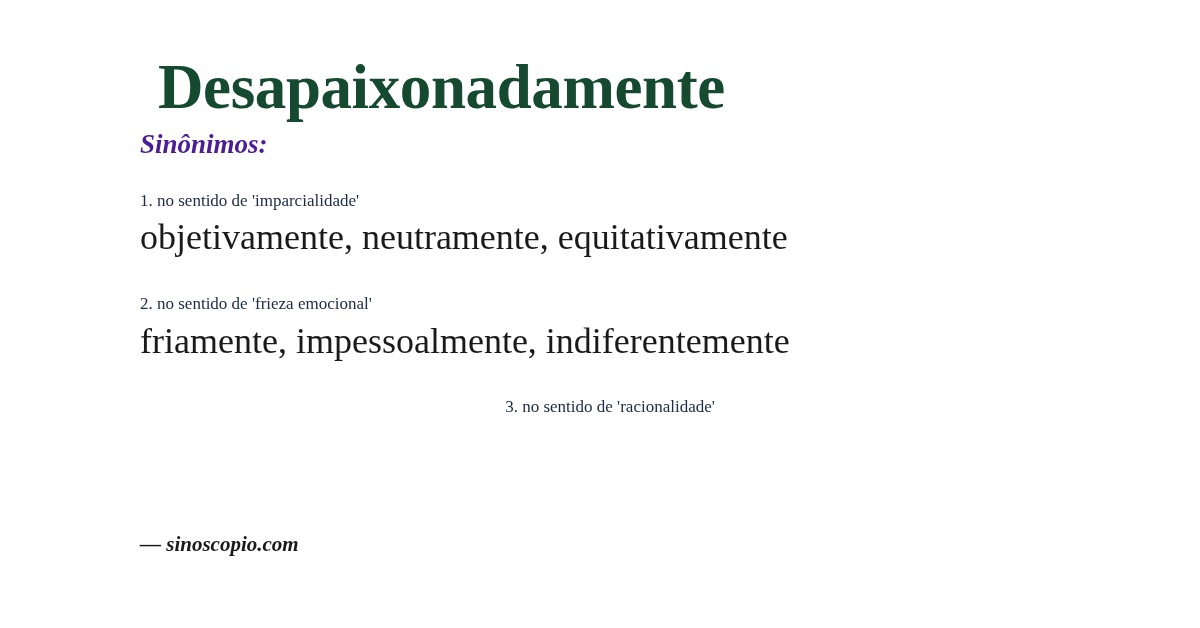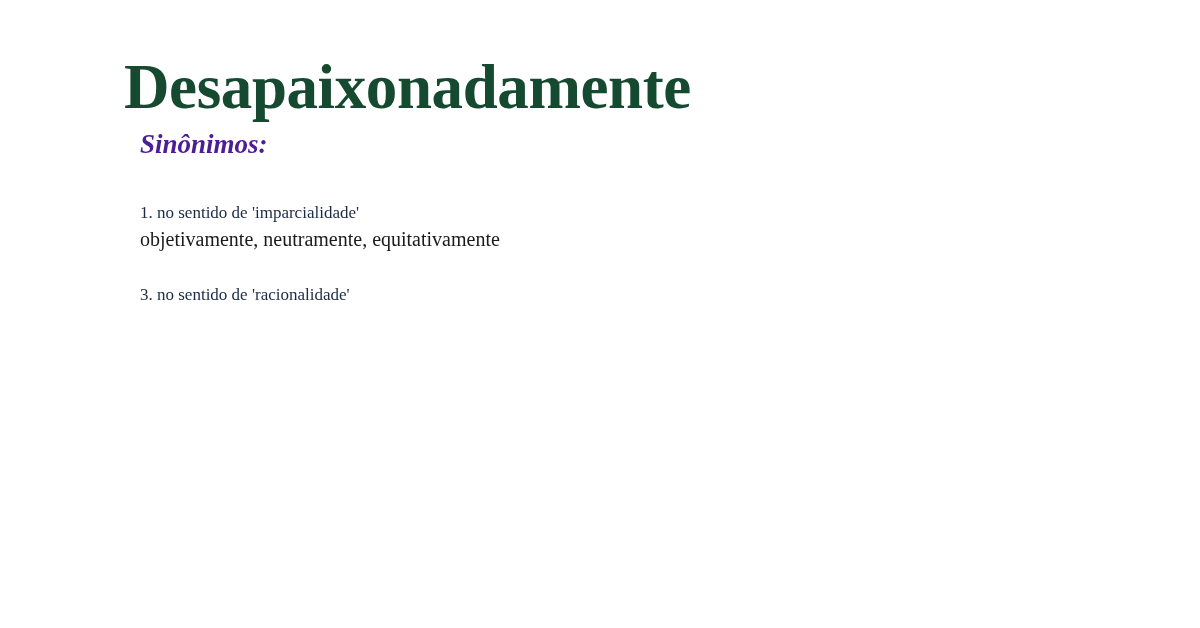--- a/index.html
+++ b/index.html
@@ -17,21 +17,21 @@
   .card {
     position: relative;
     width: 1200px;
     height: 628px;
     box-sizing: border-box;
     padding: 0 140px;
   }
 
   .headword {
     position: absolute;
-    left: 124px;
+    left: 158px;
     top: 56px;
     margin: 0;
     font-family: "Liberation Serif", "DejaVu Serif", serif;
     font-size: 63px;
     font-weight: bold;
     line-height: 1.0;
     letter-spacing: -0.4px;
     color: #154a30;
     white-space: nowrap;
   }
@@ -46,45 +46,46 @@
     font-weight: bold;
     font-style: italic;
     line-height: 1.0;
     color: #4c1d95;
     white-space: nowrap;
   }
 
   .senses {
     position: absolute;
     left: 140px;
-    top: 202px;
+    top: 190px;
     width: 940px;
   }
 
   .sense-block {
     margin: 0 0 32px 0;
   }
   .sense-block:last-child {
     margin-bottom: 0;
+    text-align: center;
   }
 
   .sense-label {
     margin: 0 0 2px 0;
     font-family: "Liberation Serif", "DejaVu Serif", serif;
     font-size: 17px;
     font-weight: normal;
     line-height: 1.32;
     color: #1b2a45;
     white-space: nowrap;
   }
 
   .sense-synonyms {
     margin: 0;
     font-family: "Liberation Serif", "DejaVu Serif", serif;
-    font-size: 20px;
+    font-size: 36px;
     font-weight: normal;
     line-height: 1.3;
     color: #1a1a1a;
     white-space: nowrap;
   }
 
   .attribution {
     position: absolute;
     left: 140px;
     top: 534px;
@@ -107,21 +108,26 @@
 
   <div class="subtitle">Sinônimos:</div>
 
   <div class="senses">
 
     <div class="sense-block">
       <div class="sense-label">1. no sentido de 'imparcialidade'</div>
       <div class="sense-synonyms">objetivamente, neutramente, equitativamente</div>
     </div>
 
+    <div class="sense-block">
+      <div class="sense-label">2. no sentido de 'frieza emocional'</div>
+      <div class="sense-synonyms">friamente, impessoalmente, indiferentemente</div>
+    </div>
 
     <div class="sense-block">
       <div class="sense-label">3. no sentido de 'racionalidade'</div>
     </div>
 
   </div>
 
+  <div class="attribution">— sinoscopio.com</div>
 
 </div>
 
 </body></html>

